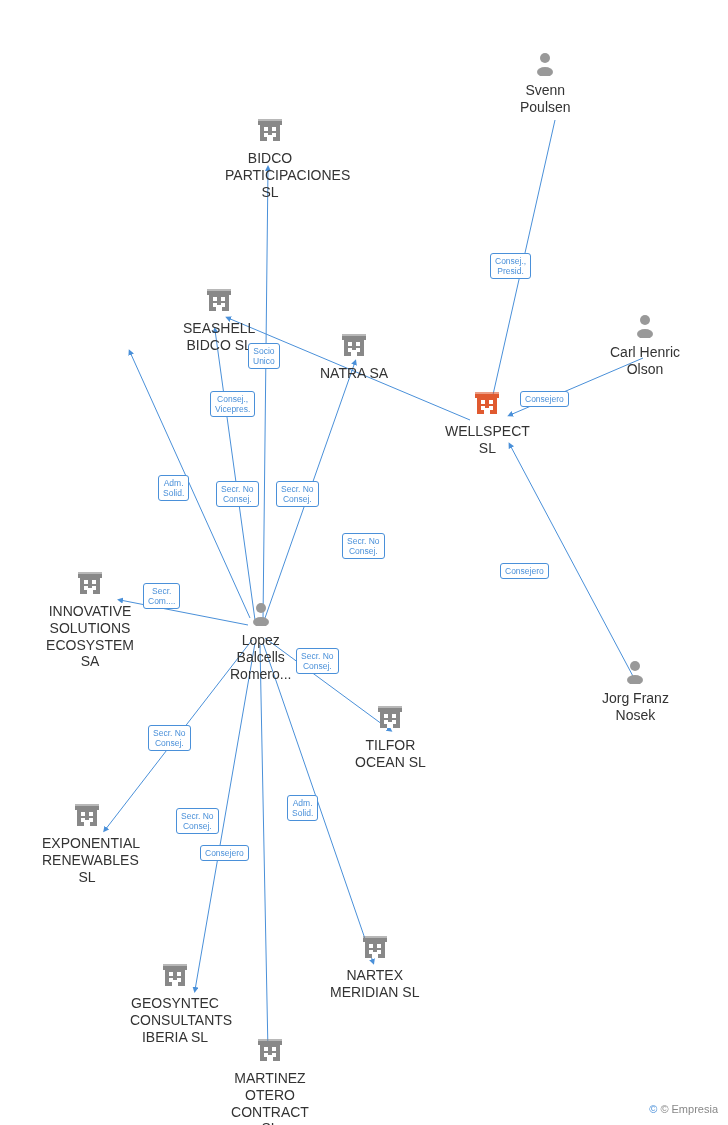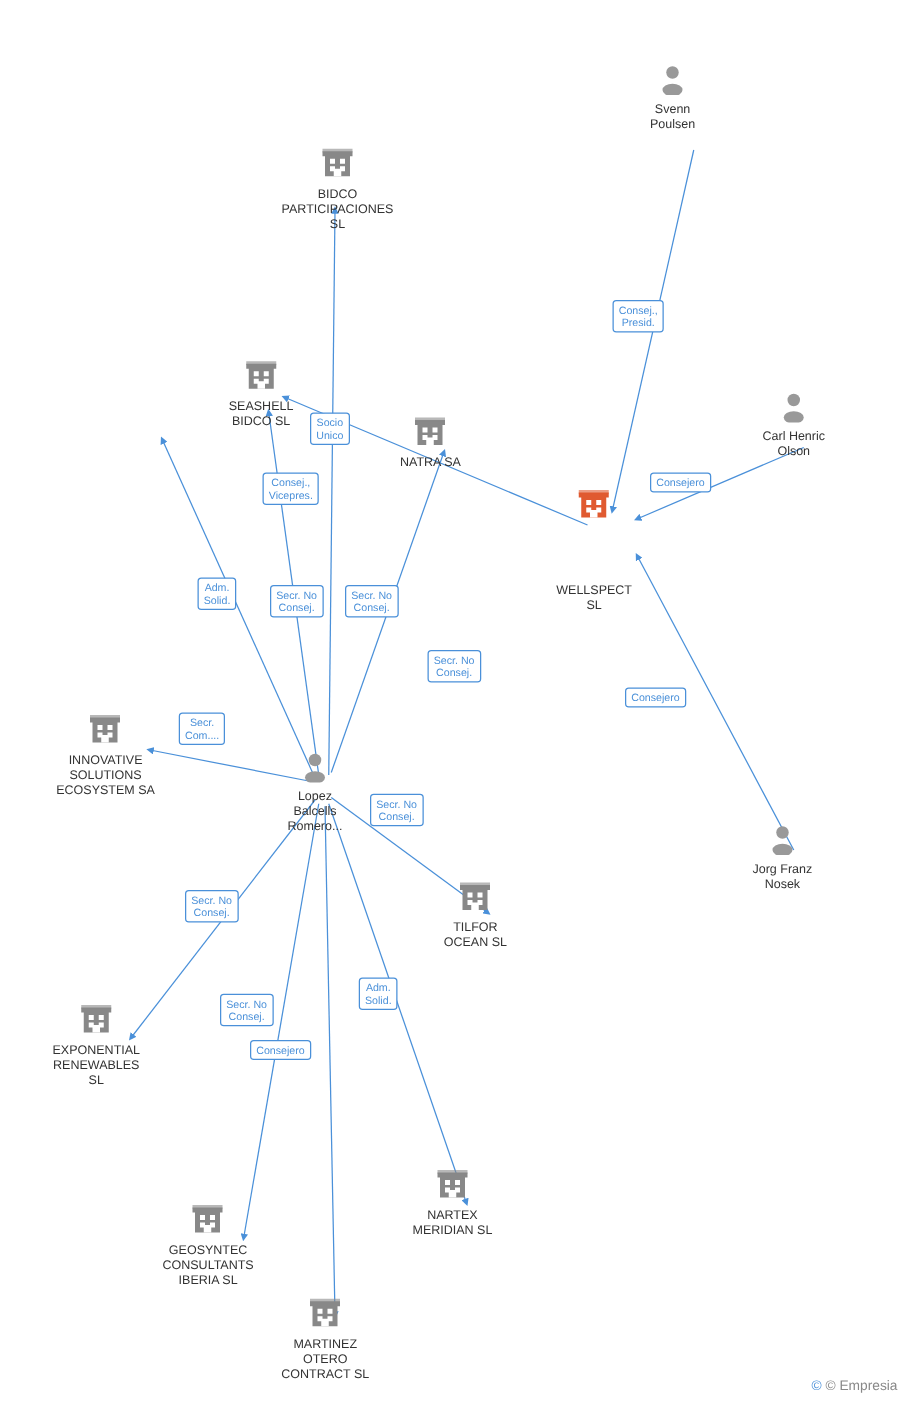--- a/index.html
+++ b/index.html
@@ -24,21 +24,21 @@
       pointer-events: none;
     }
     .node {
       position: absolute;
       display: flex;
       flex-direction: column;
       align-items: center;
       text-align: center;
     }
     .node-label {
-      font-size: 10px;
+      font-size: 14px;
       color: #333;
       margin-top: 2px;
       line-height: 1.2;
       max-width: 90px;
     }
     .building-icon {
       font-size: 28px;
       color: #888;
       line-height: 1;
     }
@@ -54,20 +54,21 @@
       position: absolute;
       background: #fff;
       border: 1.5px solid #4a90d9;
       border-radius: 3px;
       color: #4a90d9;
       font-size: 8.5px;
       padding: 2px 4px;
       text-align: center;
       line-height: 1.2;
       white-space: nowrap;
+      margin-top: 13px;
     }
     .watermark {
       position: absolute;
       bottom: 10px;
       right: 10px;
       font-size: 11px;
       color: #888;
     }
     .watermark span.copy {
       color: #4a90d9;
@@ -166,21 +167,21 @@
   </div>
 
   <div class="node" style="left:610px;top:312px;">
     <div class="person-icon"><svg width="26" height="26" viewBox="0 0 26 26">
       <circle cx="13" cy="8" r="5" fill="#999"></circle>
       <ellipse cx="13" cy="22" rx="8" ry="5" fill="#999"></ellipse>
     </svg></div>
     <div class="node-label">Carl Henric<br>Olson</div>
   </div>
 
-  <div class="node" style="left:445px;top:388px;gap:44px;">
+  <div class="node" style="left:445px;top:388px;">
     <div class="building-icon red"><svg width="28" height="28" viewBox="0 0 28 28">
       <rect x="4" y="8" width="20" height="18" fill="#e05a30"></rect>
       <rect x="2" y="6" width="24" height="4" fill="#e05a30"></rect>
       <rect x="8" y="12" width="4" height="4" fill="white"></rect>
       <rect x="16" y="12" width="4" height="4" fill="white"></rect>
       <rect x="8" y="18" width="4" height="4" fill="white"></rect>
       <rect x="16" y="18" width="4" height="4" fill="white"></rect>
       <rect x="11" y="20" width="6" height="6" fill="white"></rect>
       <rect x="2" y="4" width="24" height="3" fill="#e05a30" opacity="0.6"></rect>
     </svg></div>

